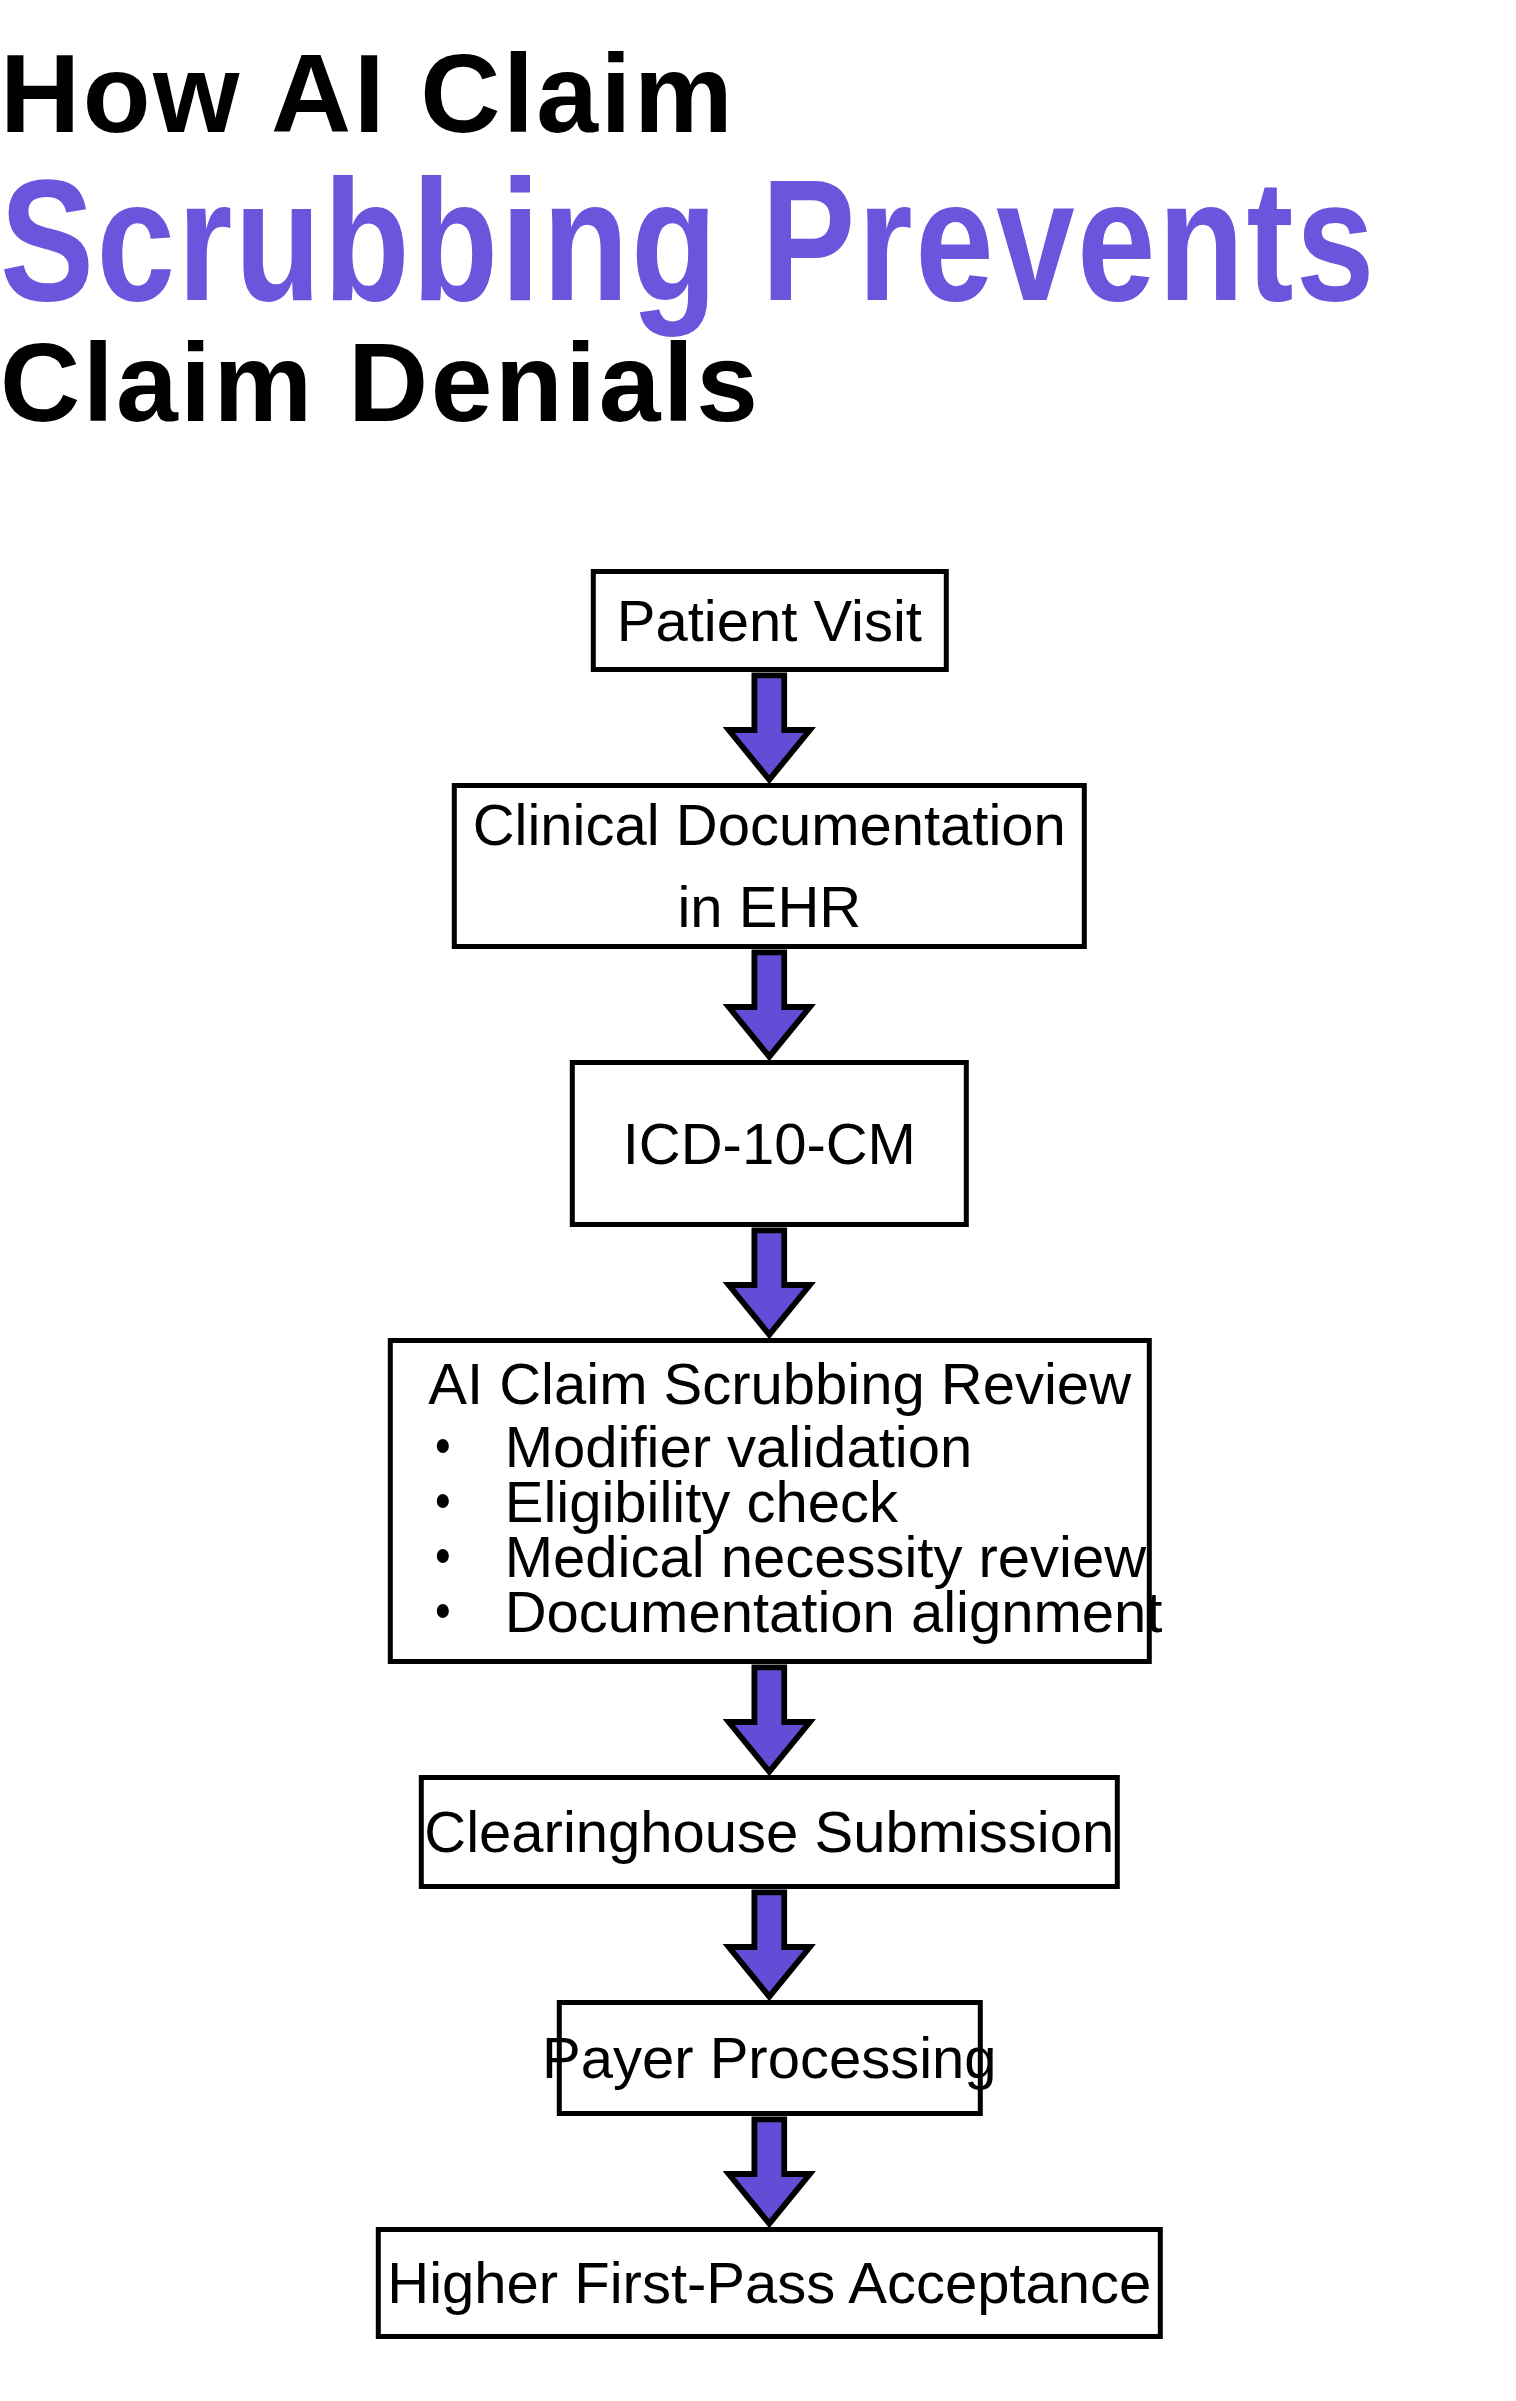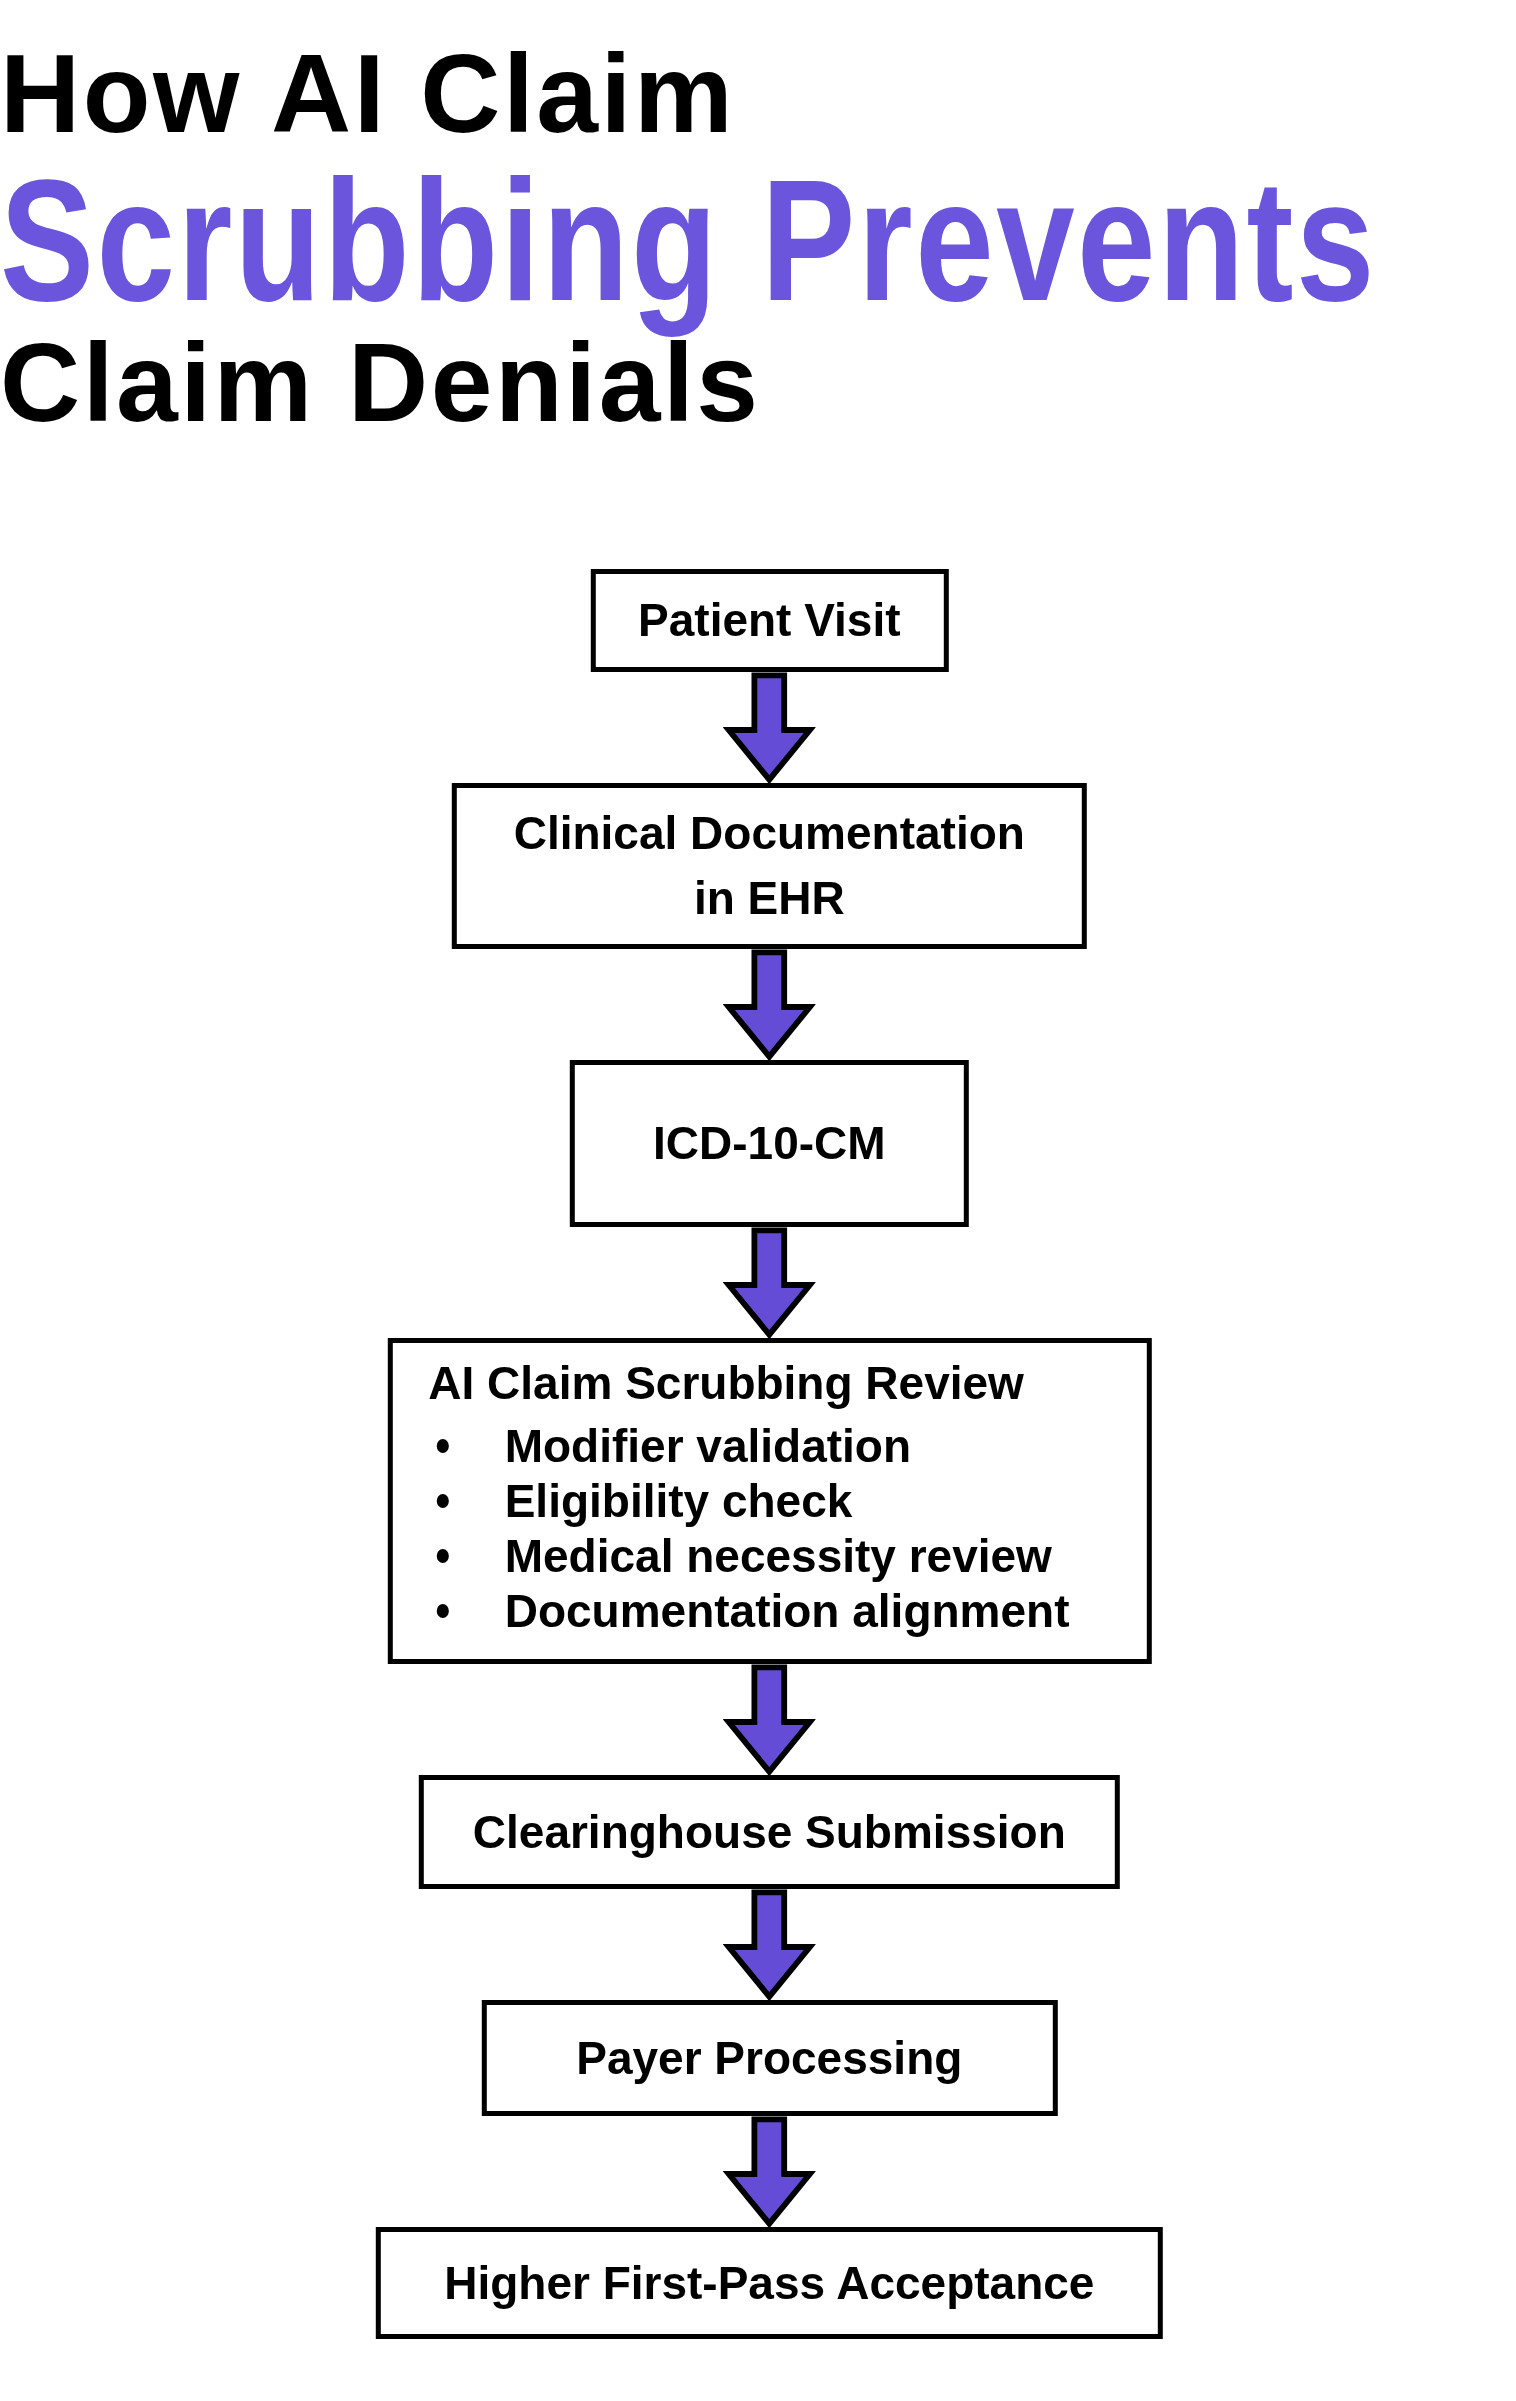--- a/index.html
+++ b/index.html
@@ -42,33 +42,33 @@
     margin-top:129px;
     display:flex; flex-direction:column; align-items:center;
     transform:translateX(10.8px);
   }
   .box{
     background:var(--background);
     border:5px solid var(--outline);
     display:flex; flex-direction:column;
     align-items:center; justify-content:center;
     text-align:center;
-    font-size:46px; font-weight:700; line-height:1.42;
+    font-size:58px; font-weight:400; line-height:1.42;
     color:var(--outline);
   }
   .box .line{ display:block; white-space:nowrap; }
 
   .b1{ width:358px;  height:103px; }
   .b2{ width:635px;  height:166px; }
   .b3{ width:399px;  height:167px; }
   .b4{ width:764px;  height:326px;
        align-items:flex-start; text-align:left;
        padding:23px 25px 23px 36px; }
   .b5{ width:701px;  height:114px;align-items:center; }
-  .b6{ width:576px;  height:116px; }
+  .b6{ width:426px;  height:116px; }
   .b7{ width:787px;  height:112px; }
 
   .box-title{ white-space:nowrap; line-height:55px; }
   .bullets{ list-style:none; margin:8px; padding:0; }
   .bullets li{
     display:flex; align-items:center;
     line-height:55px; white-space:nowrap;
   }
   .bullet-dot{
     flex:0 0 auto;

